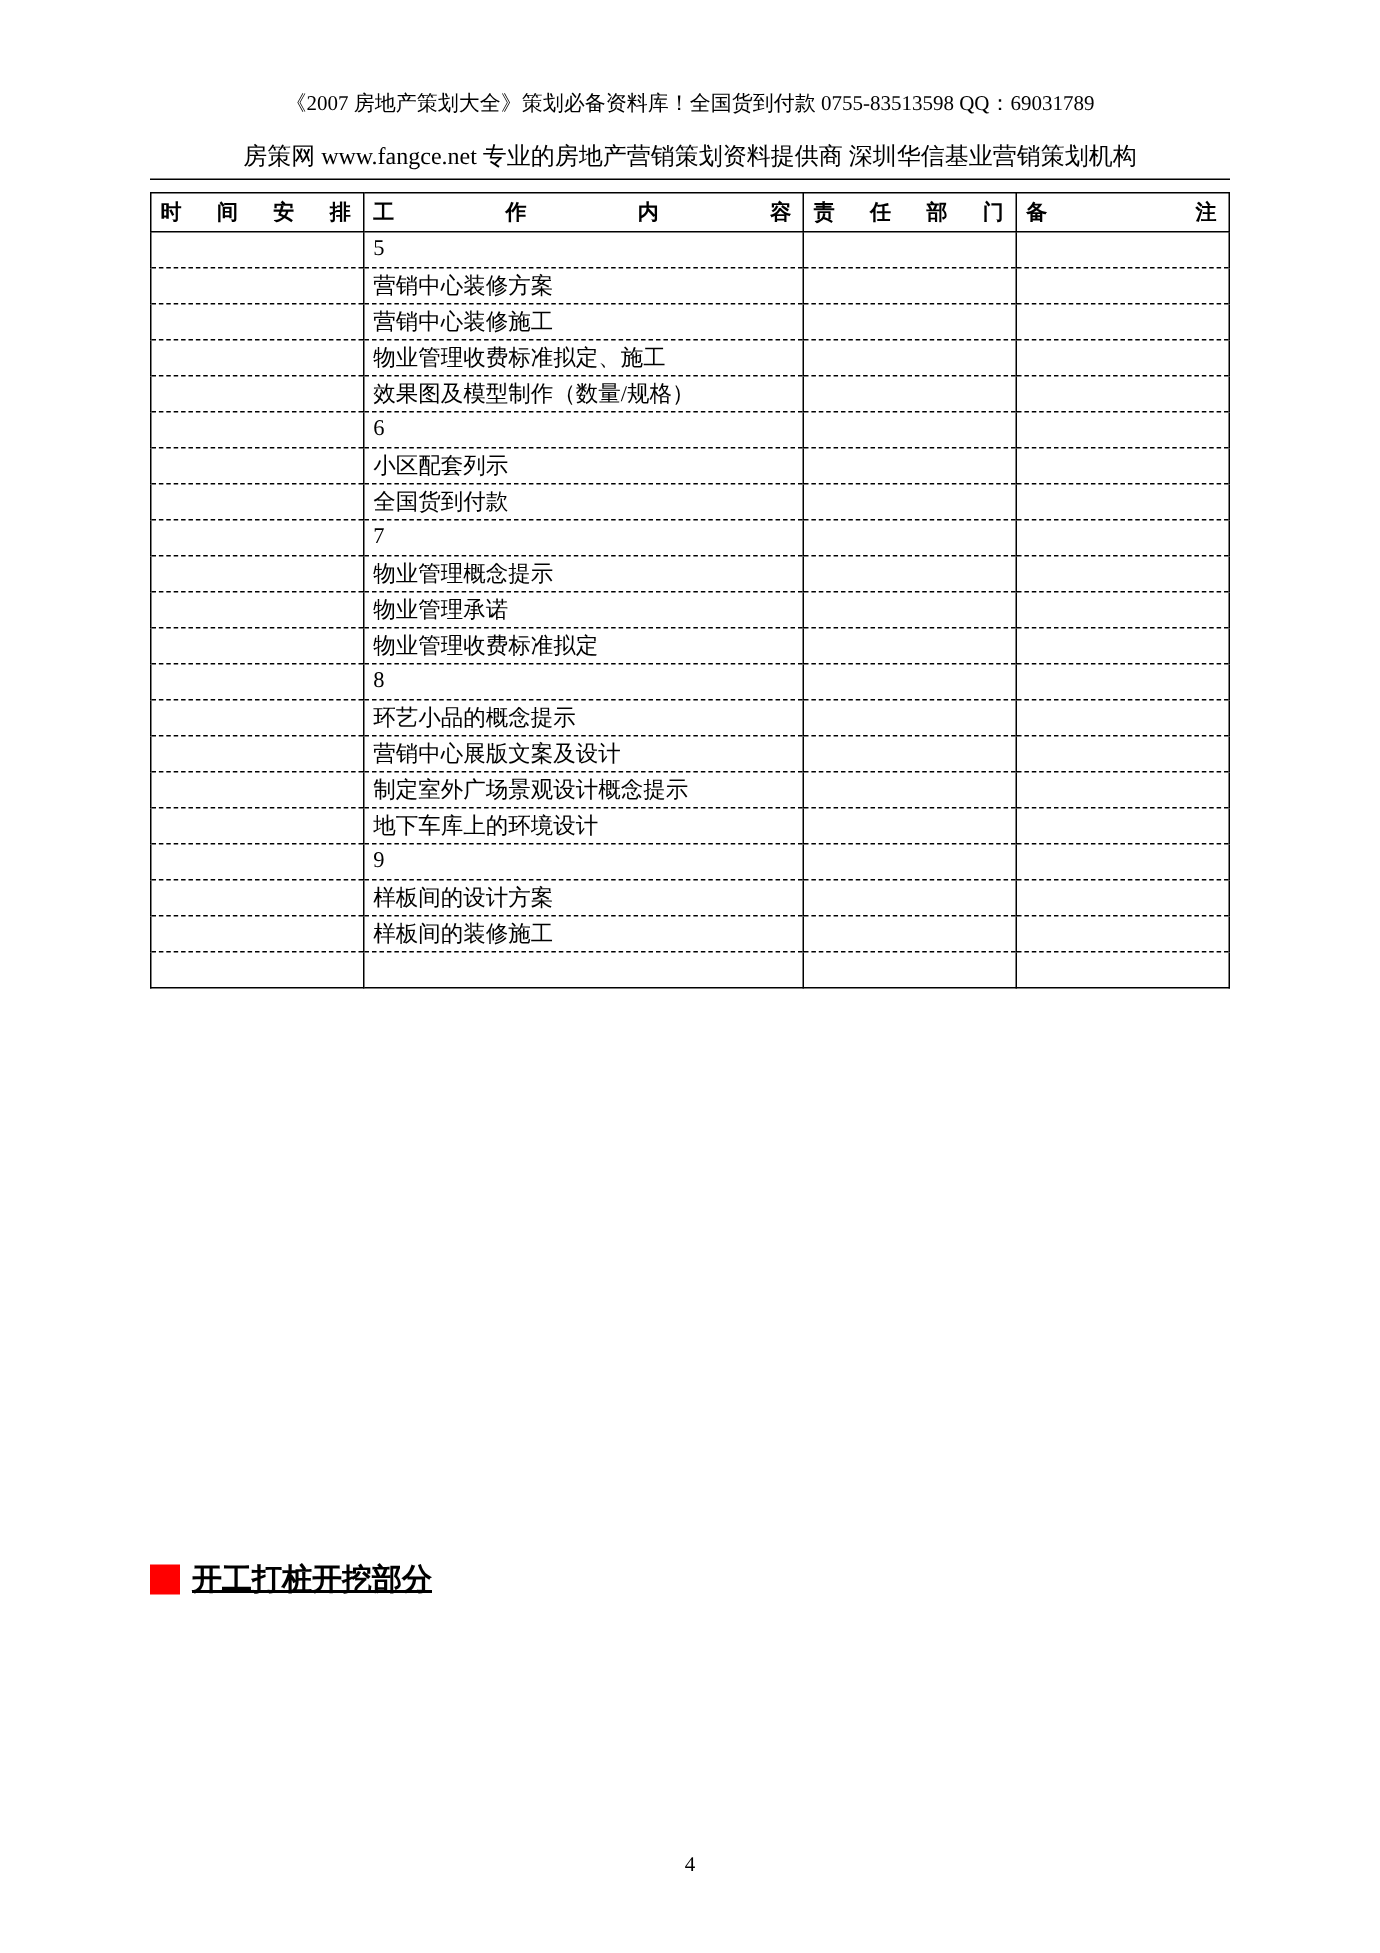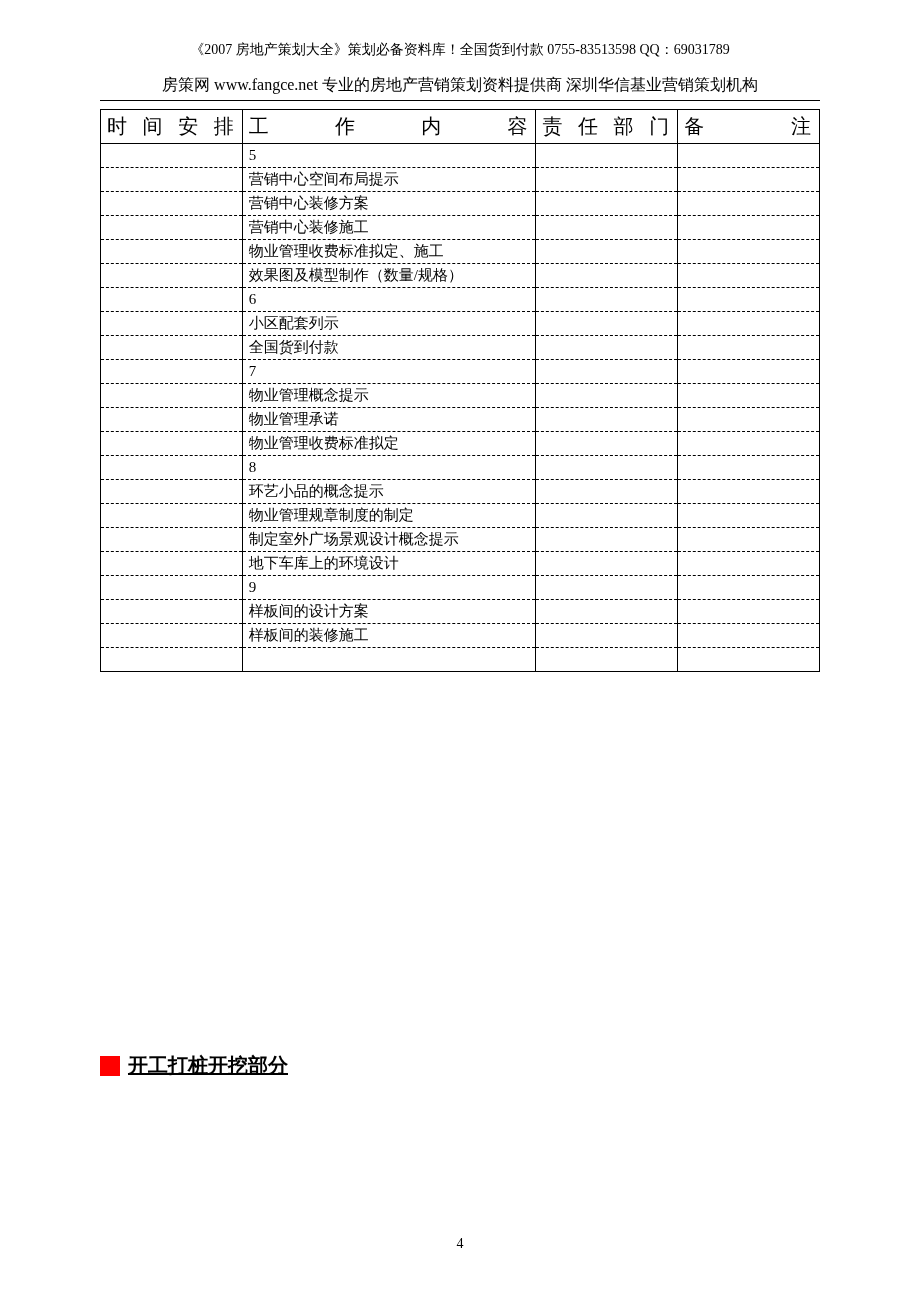--- a/index.html
+++ b/index.html
@@ -6,21 +6,21 @@
     body {
       font-family: "SimSun", "宋体", serif;
       background: #fff;
       width: 920px;
       height: 1302px;
       position: relative;
       font-size: 15px;
       color: #000;
     }
     .page {
-      padding: 41px 100px 40px 100px;
+      padding: 60px 100px 40px 100px;
     }
     .header-line1 {
       text-align: center;
       font-size: 14px;
       margin-bottom: 16px;
     }
     .header-line2 {
       text-align: center;
       font-size: 16px;
       margin-bottom: 4px;
@@ -34,26 +34,26 @@
       width: 100%;
       border-collapse: collapse;
       table-layout: fixed;
     }
     table.schedule th {
       border-left: 1px solid #000;
       border-right: 1px solid #000;
       border-top: 1px solid #000;
       border-bottom: 1px solid #000;
       padding: 3px 6px;
-      font-weight: normal;
+      font-weight: bold;
       text-align: justify;
       text-align-last: justify;
       letter-spacing: 2px;
       height: 26px;
-      font-size: 20px;
+      font-size: 14px;
     }
     table.schedule td {
       border-left: 1px solid #000;
       border-right: 1px solid #000;
       border-bottom: 1px dashed #000;
       padding: 2px 6px;
       height: 24px;
       font-size: 15px;
       vertical-align: middle;
     }
@@ -116,26 +116,20 @@
     </thead>
     <tbody id="table-body">
         <tr>
           <td></td>
           <td>5</td>
           <td></td>
           <td></td>
         </tr>
         <tr>
           <td></td>
-          <td>营销中心空间布局提示</td>
-          <td></td>
-          <td></td>
-        </tr>
-        <tr>
-          <td></td>
           <td>营销中心装修方案</td>
           <td></td>
           <td></td>
         </tr>
         <tr>
           <td></td>
           <td>营销中心装修施工</td>
           <td></td>
           <td></td>
         </tr>
@@ -200,21 +194,21 @@
           <td></td>
         </tr>
         <tr>
           <td></td>
           <td>环艺小品的概念提示</td>
           <td></td>
           <td></td>
         </tr>
         <tr>
           <td></td>
-          <td>物业管理规章制度的制定</td>
+          <td>营销中心展版文案及设计</td>
           <td></td>
           <td></td>
         </tr>
         <tr>
           <td></td>
           <td>制定室外广场景观设计概念提示</td>
           <td></td>
           <td></td>
         </tr>
         <tr>

